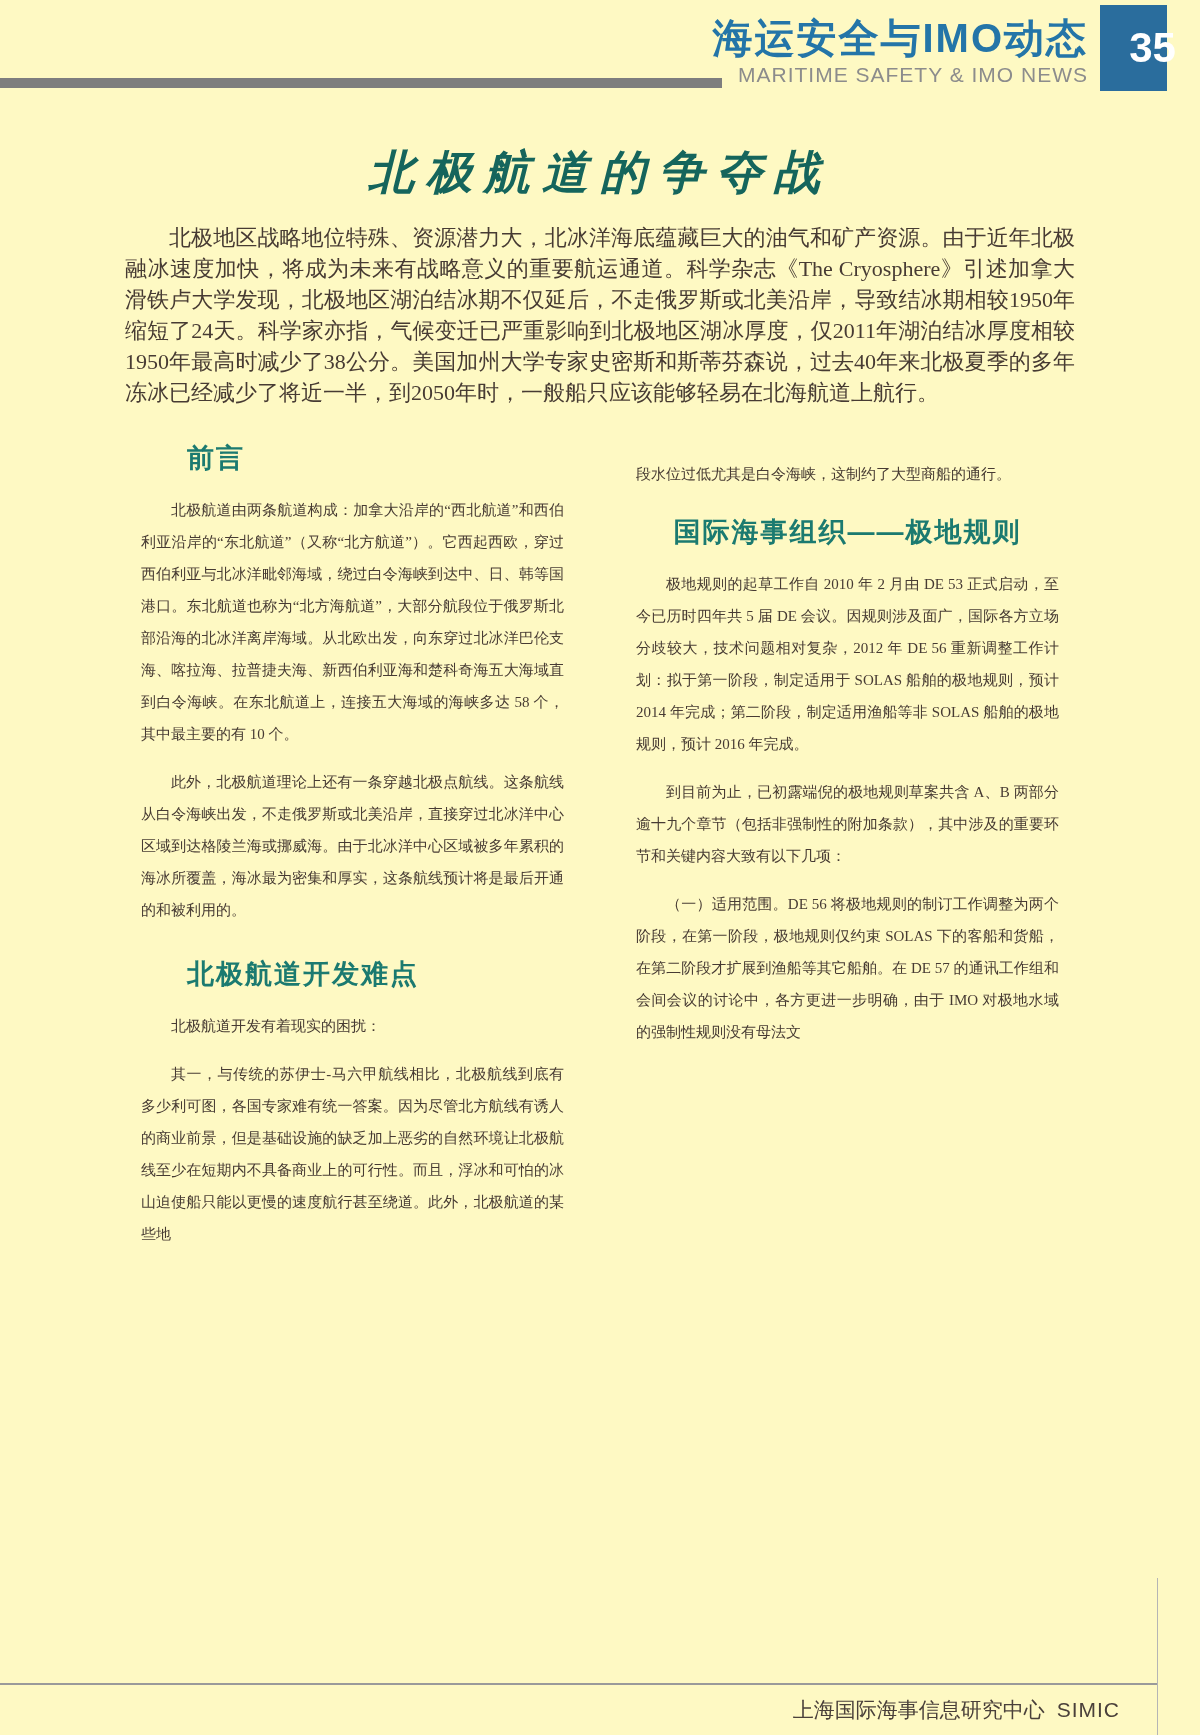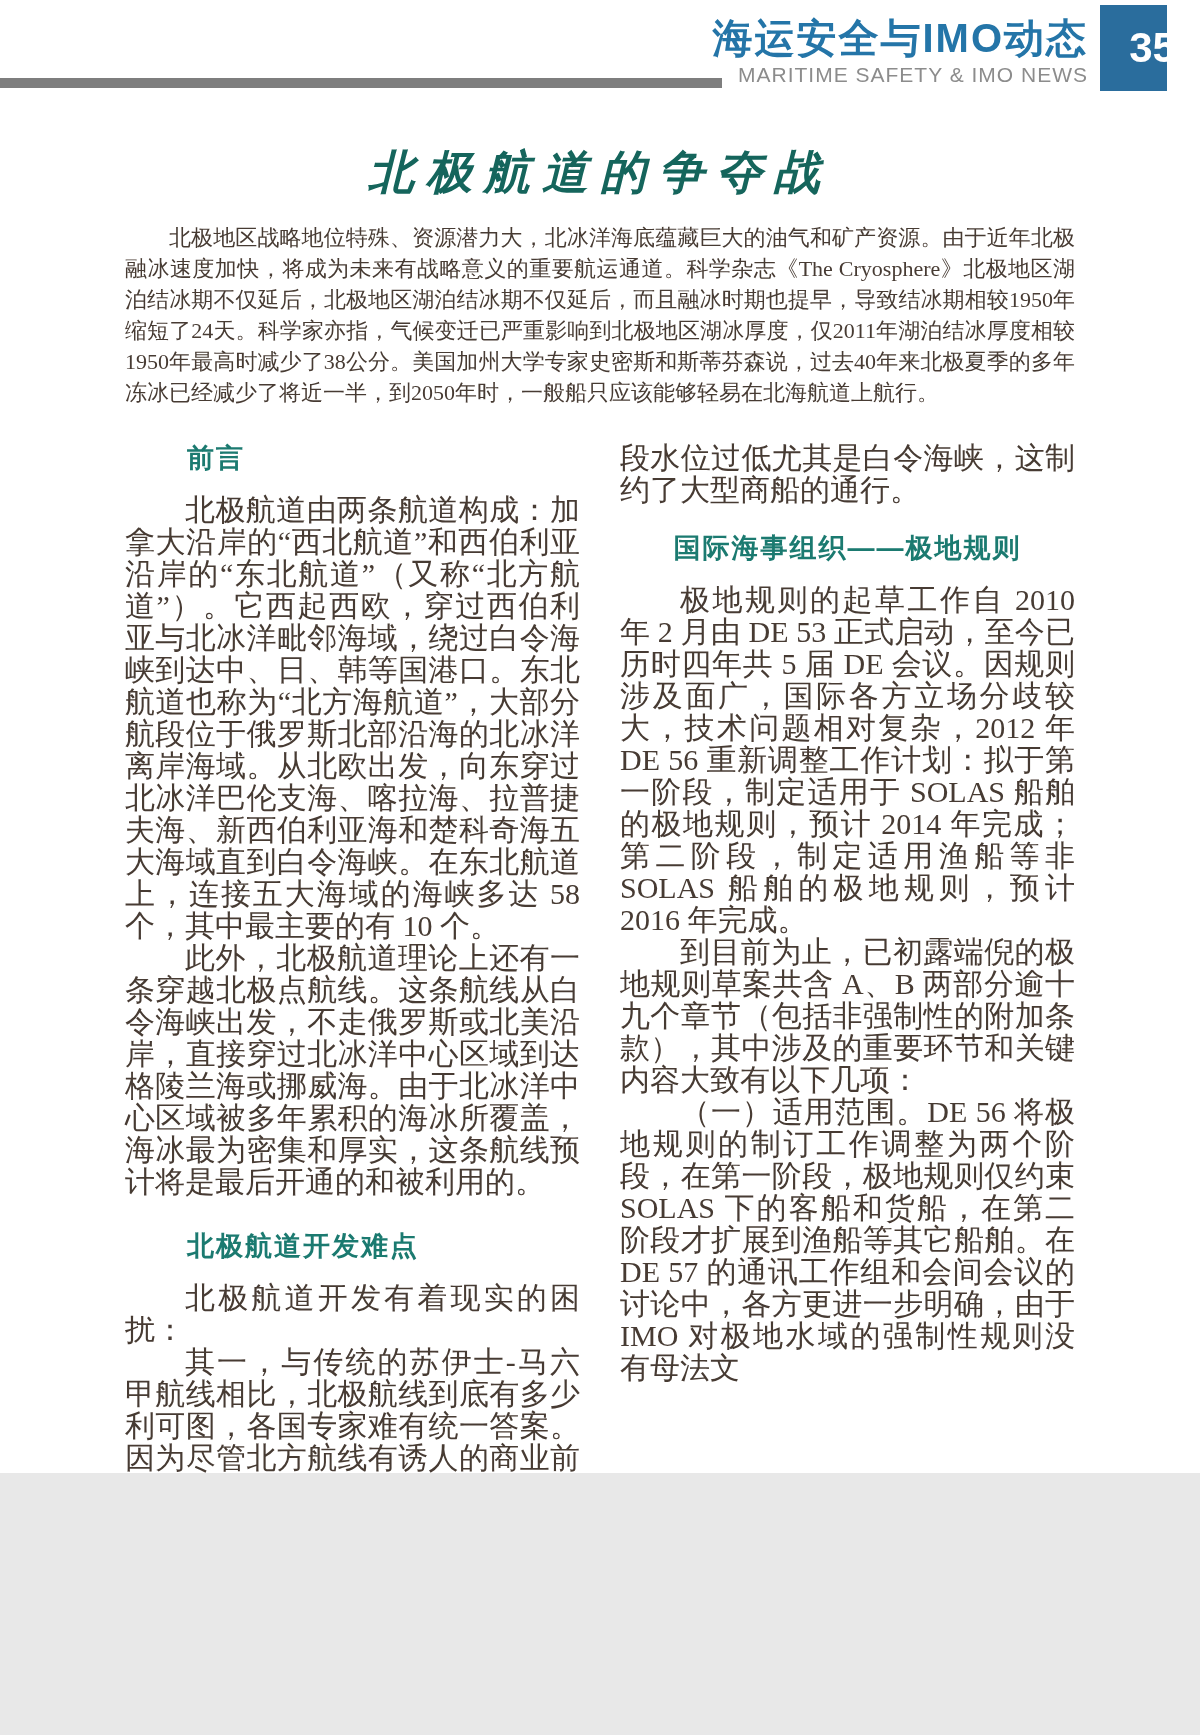--- a/index.html
+++ b/index.html
@@ -1,20 +1,20 @@
 <!DOCTYPE html>
 <html><head>
 <meta charset="utf-8">
 <style>
   html,body{margin:0;padding:0;background:#e8e8e8;}
   .page{
     position:relative;
-    width:1200px;height:1473px;
+    width:1200px;height:1735px;
     margin:0 auto;
-    background:#ffffff;
+    background:#fef9c3;
     overflow:hidden;
     font-family:"Liberation Serif","DejaVu Serif",serif;
     color:#473b33;
   }
   
   .header{position:absolute;top:0;left:0;width:1200px;height:100px;}
   .header-bar{
     position:absolute;top:78px;left:0;width:722px;height:10px;
     background:#7e7e7e;
   }
@@ -55,21 +55,21 @@
     text-align:justify;text-indent:2em;
     color:#473b33;
   }
   
   .columns{
     position:absolute;top:442px;left:125px;width:950px;
     display:flex;justify-content:space-between;
   }
   .col{width:455px;}
   .body{
-    margin:0;font-size:30px;line-height:32px;
+    margin:16px;font-size:15px;line-height:32px;
     text-align:justify;color:#473b33;
   }
   .indent{text-indent:2em;}
   .sec{
     font-family:"Liberation Sans","DejaVu Sans",sans-serif;
     font-weight:bold;font-size:27px;line-height:32px;
     color:#1b7a70;margin:32px 0 20px 0;letter-spacing:2px;
   }
   .sec-left{padding-left:62px;}
   .sec-center{text-align:center;margin-top:26px;}
@@ -104,21 +104,21 @@
       <div class="header-cn">海运安全与IMO动态</div>
       <div class="header-en">MARITIME SAFETY &amp; IMO NEWS</div>
     </div>
     <div class="page-number-box">
       <span>35</span>
     </div>
   </div>
 
   <h1 class="article-title">北极航道的争夺战</h1>
 
-  <p class="intro">北极地区战略地位特殊、资源潜力大，北冰洋海底蕴藏巨大的油气和矿产资源。由于近年北极融冰速度加快，将成为未来有战略意义的重要航运通道。科学杂志《The Cryosphere》北极地区湖泊结冰期不仅延后，北极地区湖泊结冰期不仅延后，而且融冰时期也提早，导致结冰期相较1950年缩短了24天。科学家亦指，气候变迁已严重影响到北极地区湖冰厚度，仅2011年湖泊结冰厚度相较1950年最高时减少了38公分。美国加州大学专家史密斯和斯蒂芬森说，过去40年来北极夏季的多年冻冰已经减少了将近一半，到2050年时，一般船只应该能够轻易在北海航道上航行。</p>
+  <p class="intro">北极地区战略地位特殊、资源潜力大，北冰洋海底蕴藏巨大的油气和矿产资源。由于近年北极融冰速度加快，将成为未来有战略意义的重要航运通道。科学杂志《The Cryosphere》引述加拿大滑铁卢大学发现，北极地区湖泊结冰期不仅延后，不走俄罗斯或北美沿岸，导致结冰期相较1950年缩短了24天。科学家亦指，气候变迁已严重影响到北极地区湖冰厚度，仅2011年湖泊结冰厚度相较1950年最高时减少了38公分。美国加州大学专家史密斯和斯蒂芬森说，过去40年来北极夏季的多年冻冰已经减少了将近一半，到2050年时，一般船只应该能够轻易在北海航道上航行。</p>
 
   <div class="columns">
 
     <div class="col">
       <h2 class="sec sec-left sec-first">前言</h2>
       <p class="body indent">北极航道由两条航道构成：加拿大沿岸的“西北航道”和西伯利亚沿岸的“东北航道”（又称“北方航道”）。它西起西欧，穿过西伯利亚与北冰洋毗邻海域，绕过白令海峡到达中、日、韩等国港口。东北航道也称为“北方海航道”，大部分航段位于俄罗斯北部沿海的北冰洋离岸海域。从北欧出发，向东穿过北冰洋巴伦支海、喀拉海、拉普捷夫海、新西伯利亚海和楚科奇海五大海域直到白令海峡。在东北航道上，连接五大海域的海峡多达 58 个，其中最主要的有 10 个。</p>
       <p class="body indent">此外，北极航道理论上还有一条穿越北极点航线。这条航线从白令海峡出发，不走俄罗斯或北美沿岸，直接穿过北冰洋中心区域到达格陵兰海或挪威海。由于北冰洋中心区域被多年累积的海冰所覆盖，海冰最为密集和厚实，这条航线预计将是最后开通的和被利用的。</p>
       <h2 class="sec sec-left">北极航道开发难点</h2>
       <p class="body indent">北极航道开发有着现实的困扰：</p>
       <p class="body indent">其一，与传统的苏伊士-马六甲航线相比，北极航线到底有多少利可图，各国专家难有统一答案。因为尽管北方航线有诱人的商业前景，但是基础设施的缺乏加上恶劣的自然环境让北极航线至少在短期内不具备商业上的可行性。而且，浮冰和可怕的冰山迫使船只能以更慢的速度航行甚至绕道。此外，北极航道的某些地</p>

